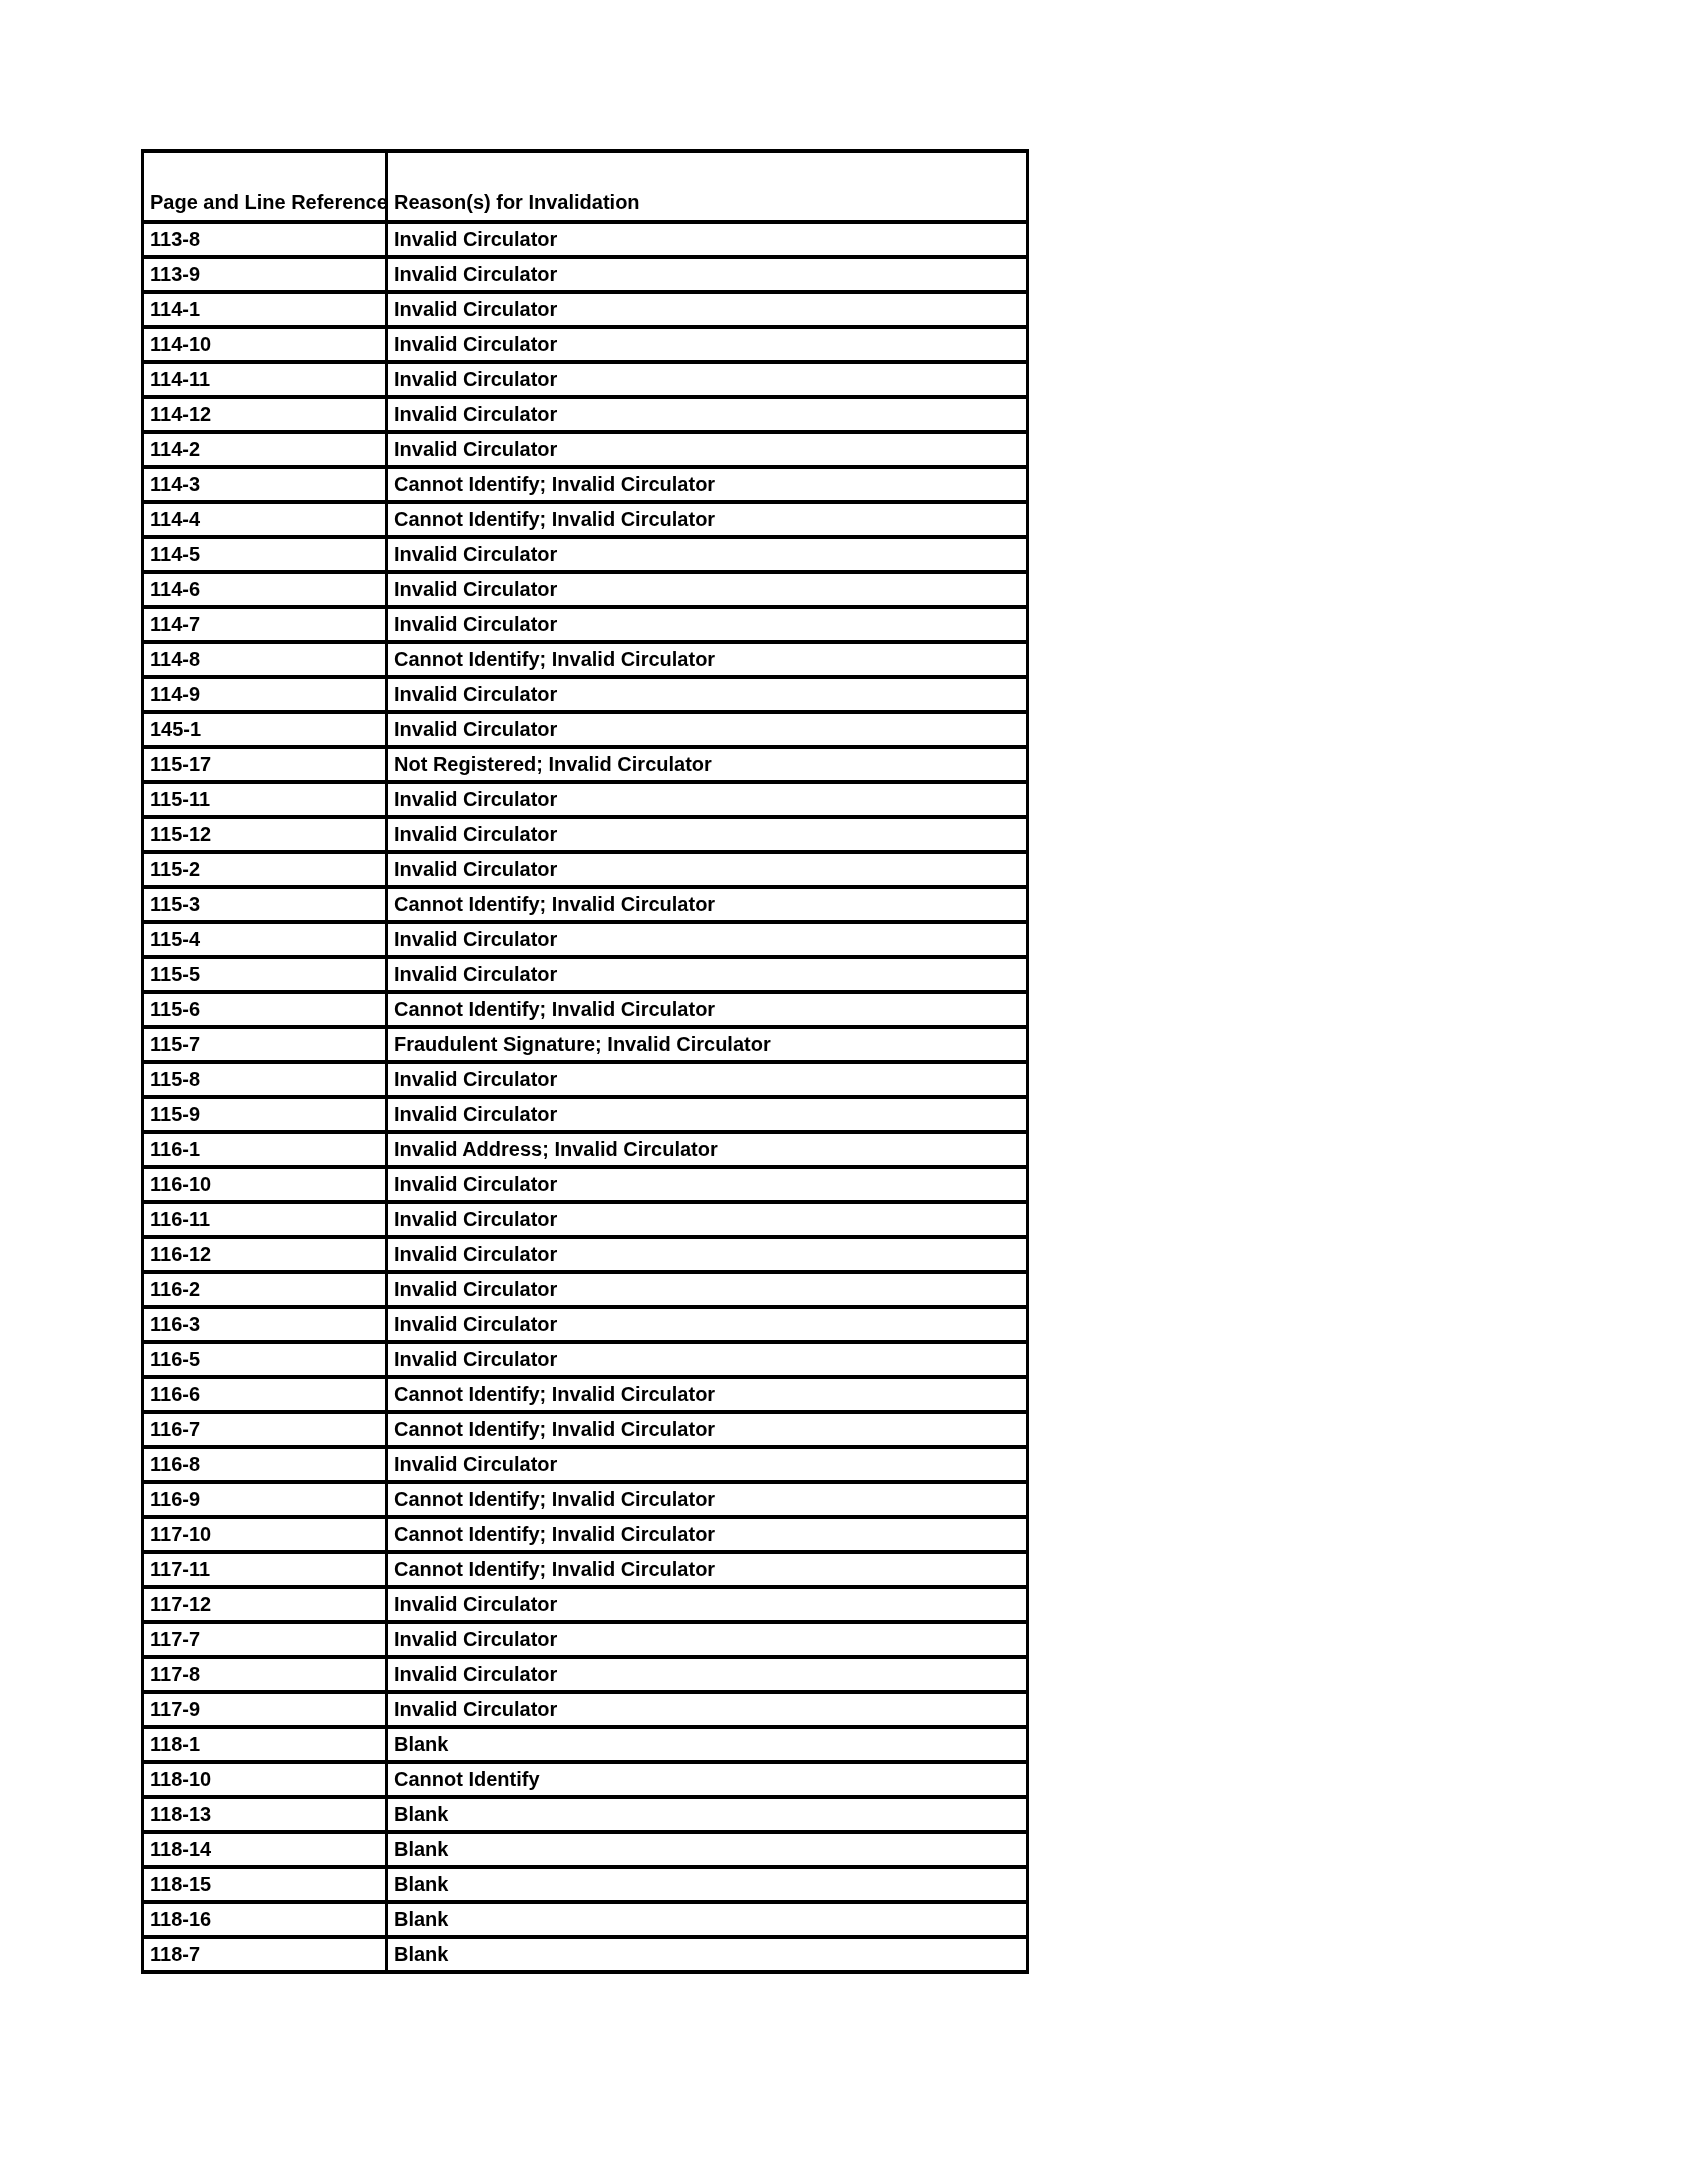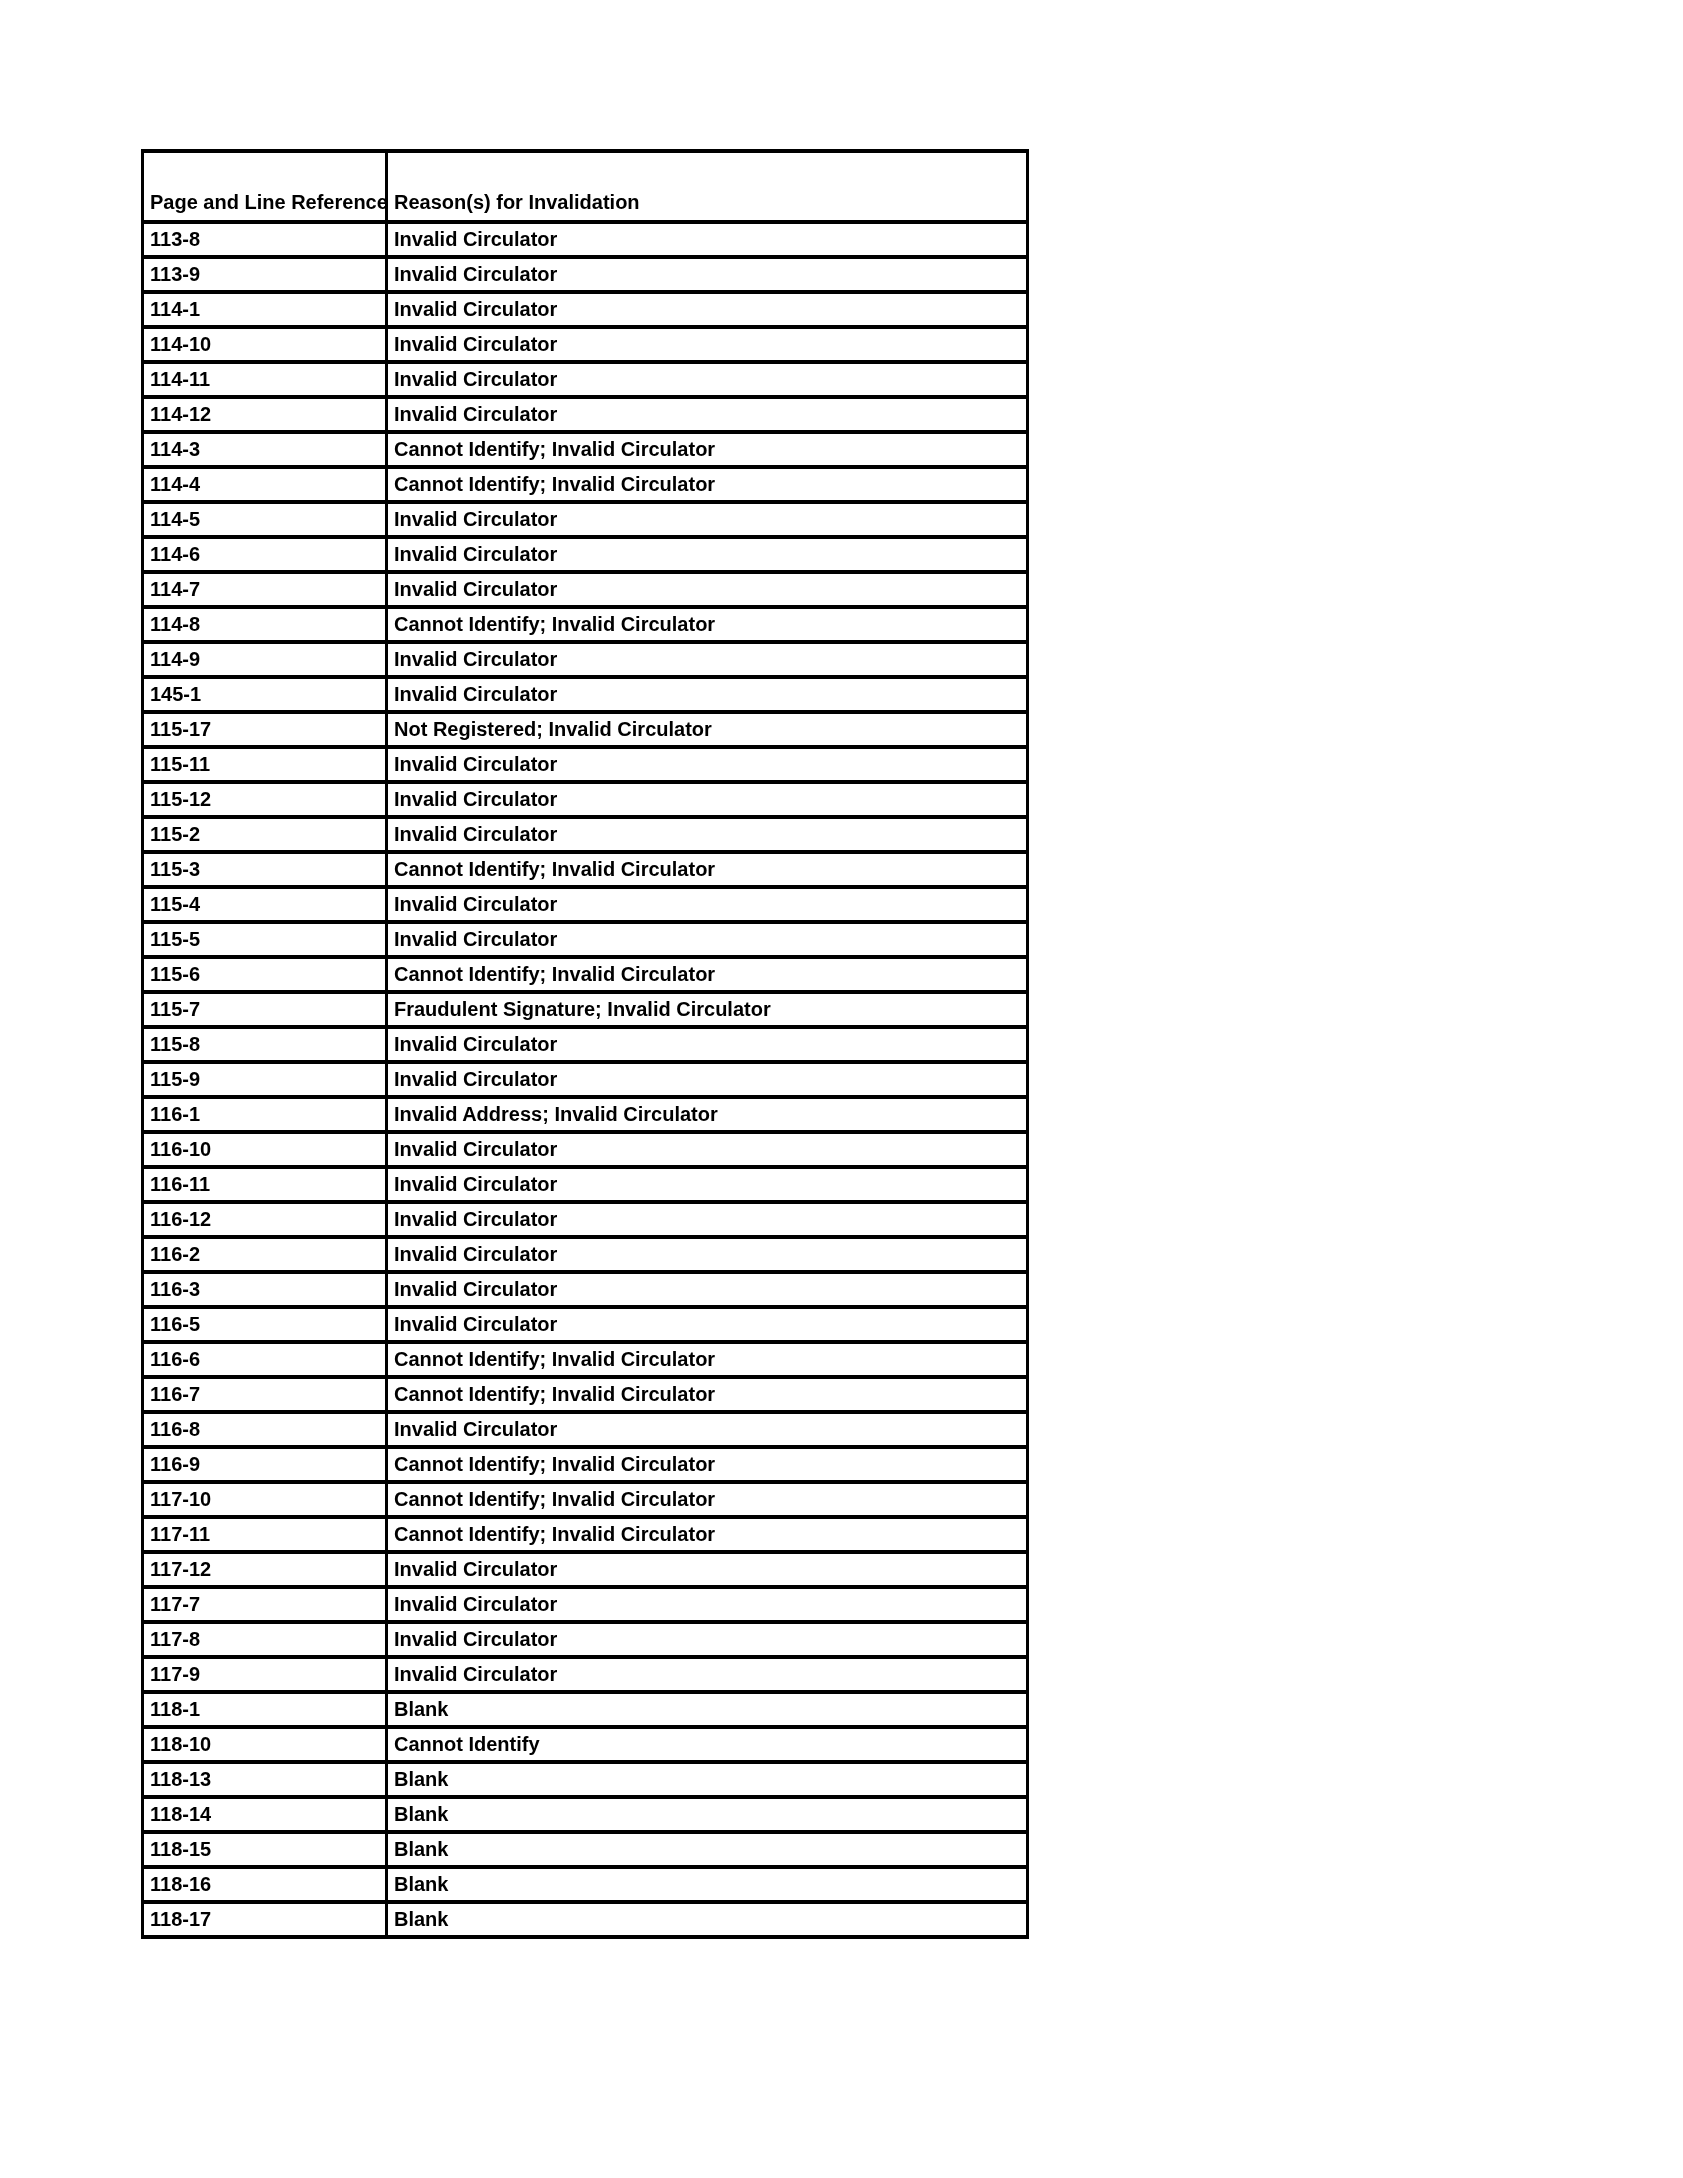--- a/index.html
+++ b/index.html
@@ -86,20 +86,24 @@
     <tr>
       <td>114-11</td>
       <td>Invalid Circulator</td>
     </tr>
 
     <tr>
       <td>114-12</td>
       <td>Invalid Circulator</td>
     </tr>
 
+    <tr>
+      <td>114-2</td>
+      <td>Invalid Circulator</td>
+    </tr>
 
     <tr>
       <td>114-3</td>
       <td>Cannot Identify; Invalid Circulator</td>
     </tr>
 
     <tr>
       <td>114-4</td>
       <td>Cannot Identify; Invalid Circulator</td>
     </tr>
@@ -299,20 +303,20 @@
       <td>118-15</td>
       <td>Blank</td>
     </tr>
 
     <tr>
       <td>118-16</td>
       <td>Blank</td>
     </tr>
 
     <tr>
-      <td>118-17</td>
+      <td>118-7</td>
       <td>Blank</td>
     </tr>
   </tbody>
   </table>
 
 </div>
 
 
 </body></html>

